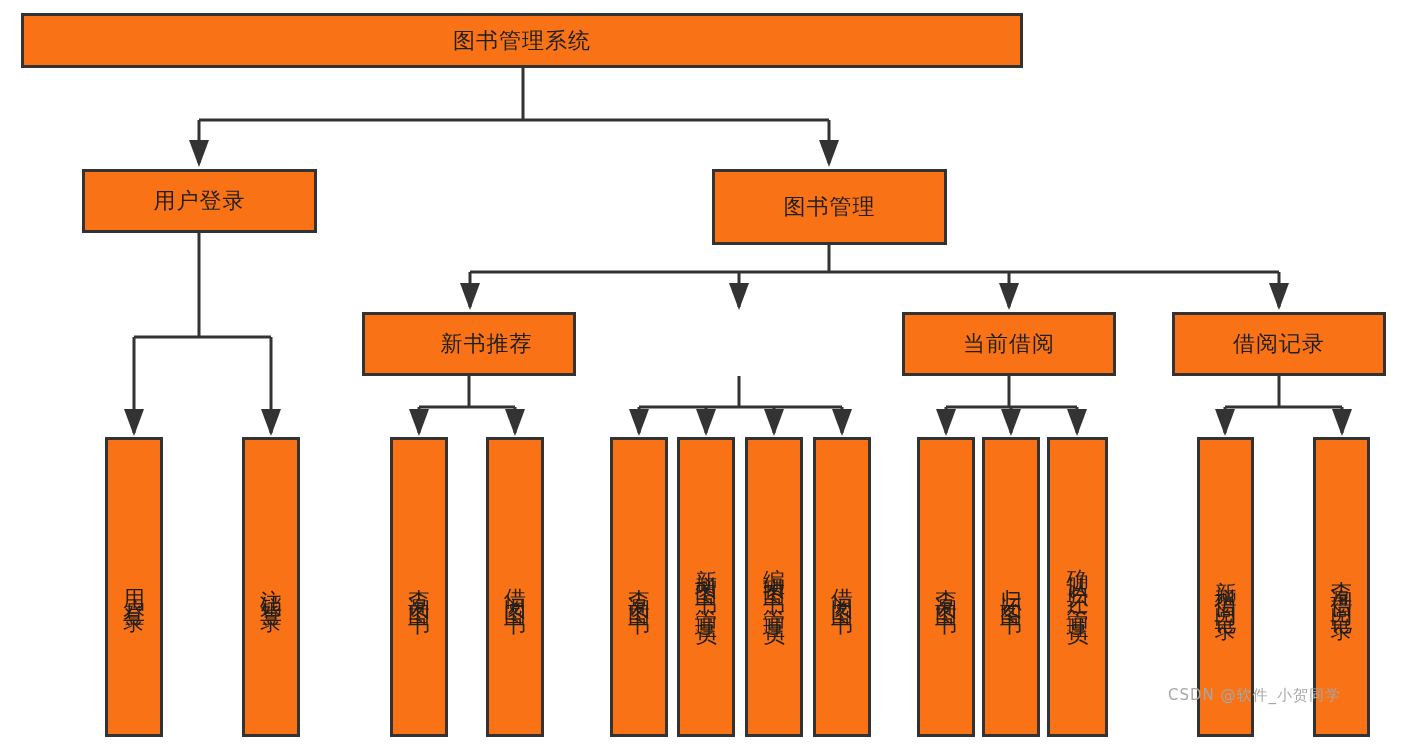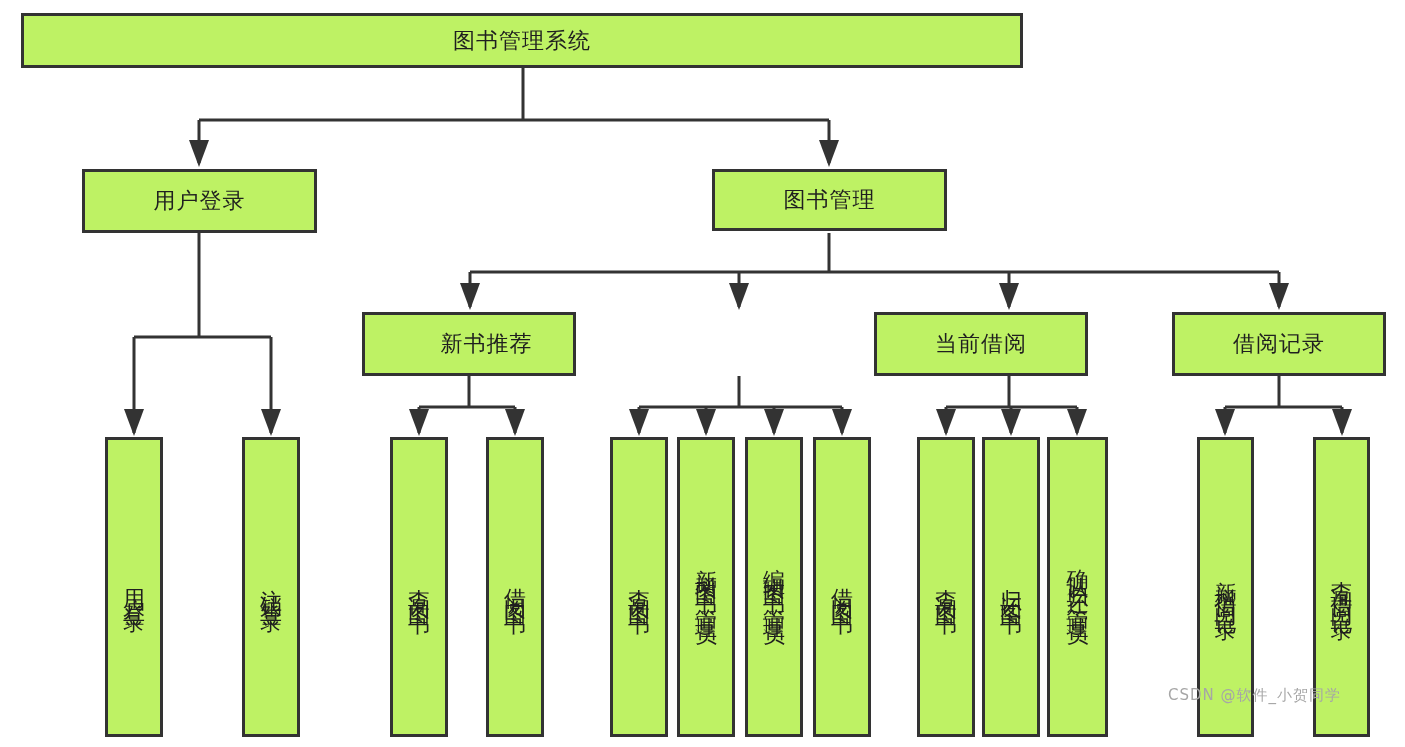--- a/index.html
+++ b/index.html
@@ -2,21 +2,21 @@
 <html><head>
 <meta charset="utf-8">
 <style>
   html,body{margin:0;padding:0;background:#ffffff;}
   .stage{
     position:relative;width:1405px;height:747px;background:#ffffff;
     font-family:"DejaVu Sans","Liberation Sans",sans-serif;overflow:hidden;
   }
   .connectors{position:absolute;left:0;top:0;width:1405px;height:747px;}
   .node{
-    position:absolute;box-sizing:border-box;background:#bef264;
+    position:absolute;box-sizing:border-box;background:#f97316;
     border:3px solid #333333;display:flex;align-items:center;justify-content:center;
     color:#1f1f1f;font-size:22px;letter-spacing:1px;
   }
   .vnode .vtext{
     writing-mode:vertical-rl;text-orientation:mixed;
     letter-spacing:8px;font-size:22px;color:#1f1f1f;line-height:1;
   }
   .watermark{
     position:absolute;left:1168px;top:686px;font-size:15px;color:#a6a6a6;
     letter-spacing:1px;white-space:nowrap;text-align:center;
@@ -60,28 +60,28 @@
     </g>
   </svg>
 
   <div class="node" style="left:21px;top:13px;width:1002px;height:55px;">
     <span>图书管理系统</span>
   </div>
 
   <div class="node" style="left:82px;top:169px;width:235px;height:64px;">
     <span>用户登录</span>
   </div>
-  <div class="node" style="left:712px;top:169px;width:235px;height:62px;">
+  <div class="node" style="left:712px;top:169px;width:235px;height:76px;">
     <span>图书管理</span>
   </div>
 
   <div class="node" style="left:362px;top:312px;width:214px;height:64px;padding-left:35px;">
     <span>新书推荐</span>
   </div>
-  <div class="node" style="left:874px;top:312px;width:214px;height:64px;">
+  <div class="node" style="left:902px;top:312px;width:214px;height:64px;">
     <span>当前借阅</span>
   </div>
   <div class="node" style="left:1172px;top:312px;width:214px;height:64px;">
     <span>借阅记录</span>
   </div>
 
   <div class="node vnode" style="left:105px;top:437px;width:58px;height:300px;">
     <span class="vtext">用户登录</span>
   </div>
   <div class="node vnode" style="left:242px;top:437px;width:58px;height:300px;">

